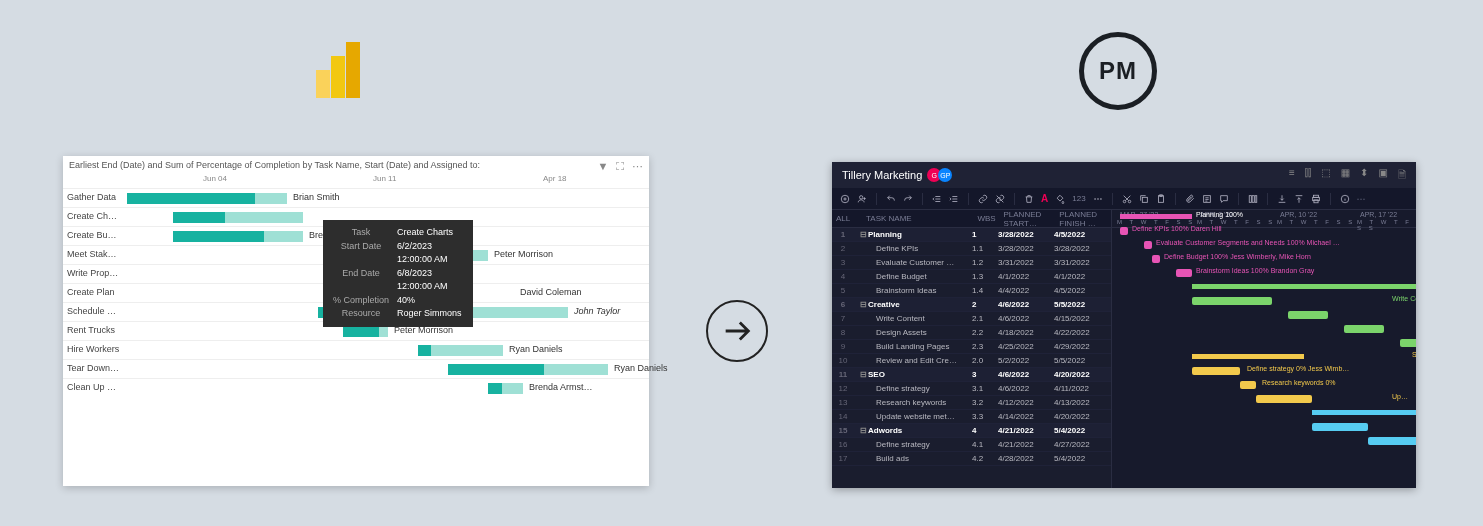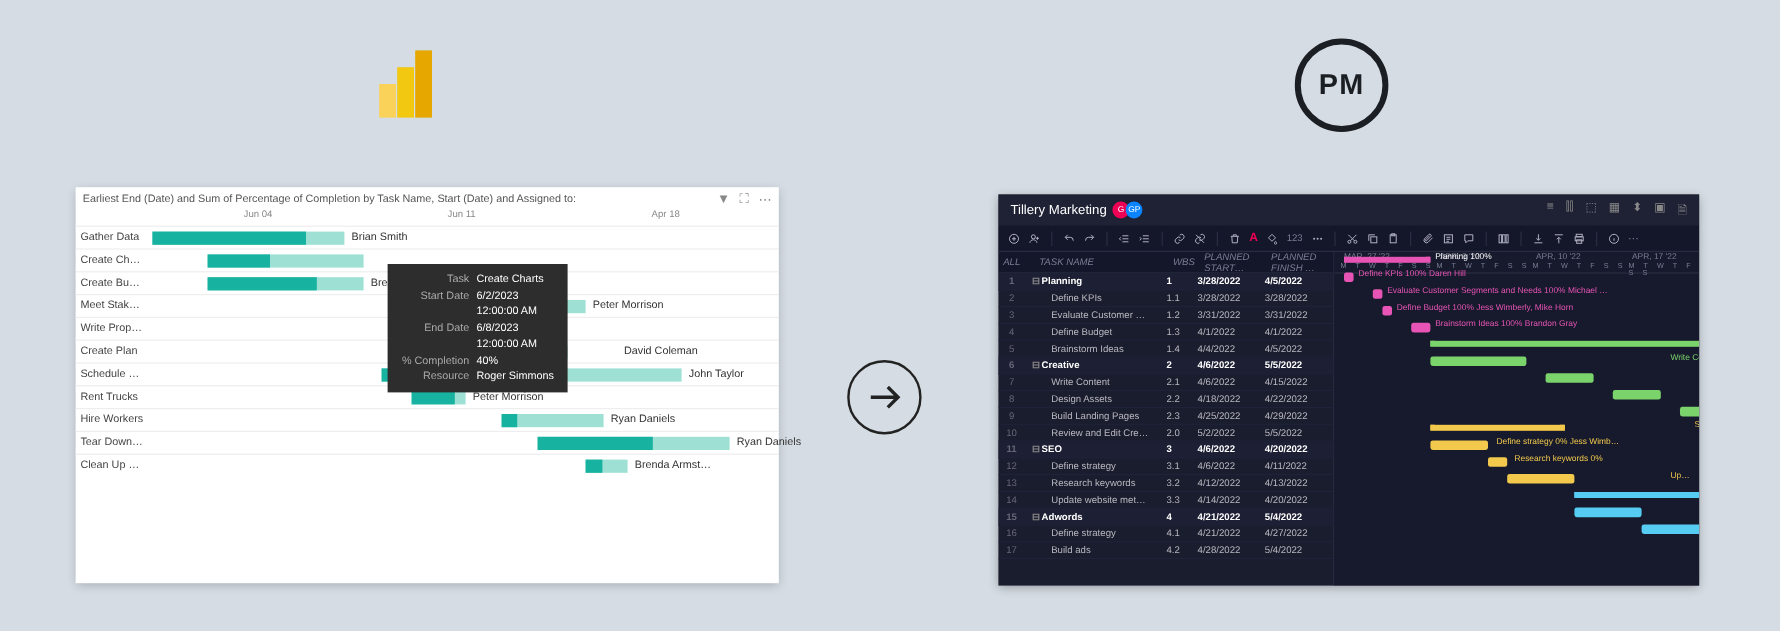--- a/index.html
+++ b/index.html
@@ -70,21 +70,21 @@
   .tooltip {
     position:absolute;
     left: 260px; top: 46px;
     width: 150px;
     background:#2d2d2d; color:#ddd;
     font-size:9px;
     padding:6px 8px;
     z-index:10;
   }
   .tooltip .tr { display:flex; justify-content:space-between; gap:6px; line-height:1.5; }
-  .tooltip .tr .k { color:#aaa; text-align:right; flex:0 0 60px; }
+  .tooltip .tr .k { color:#aaa; text-align:center; flex:0 0 60px; }
   .tooltip .tr .v { color:#fff; flex:1; }
 
   
   .right-panel {
     position:absolute;
     left: 832px; top: 162px;
     width: 584px; height: 326px;
     background:#1a1d2e;
     color:#b8b8c0;
     font-size:9px;
@@ -115,21 +115,21 @@
     color:#7a7d95;
     border-bottom:1px solid #2a2d42;
   }
   .rp-tools .sep { width:1px; height:12px; background:#2a2d42; margin:0 2px; }
   .rp-tools span { font-size:9px; cursor:pointer; display:flex; align-items:center; }
   .rp-tools svg{ width:10px; height:10px; fill:#b0b0c0; }
 
   .rp-body { display:flex; height:calc(100% - 48px); }
   .rp-table { width:280px; flex:0 0 280px; border-right:1px solid #2a2d42; }
   .rp-th { display:flex; height:18px; align-items:center; background:#14172a; font-size:8px; color:#7a7d95; border-bottom:1px solid #2a2d42; }
-  .rp-th div { padding:0 4px;font-style:italic; }
+  .rp-th div { padding:0 4px; }
   .rp-c-num { width:22px; text-align:center; }
   .rp-c-bar { width:6px; }
   .rp-c-task { width:112px; overflow:hidden; white-space:nowrap; text-overflow:ellipsis; }
   .rp-c-wbs { width:26px; }
   .rp-c-date { width:56px; }
 
   .rp-tr { display:flex; height:14px; align-items:center; font-size:8px; border-bottom:1px solid #1f2238; }
   .rp-tr.group { font-weight:700; color:#fff; background:#1d2034; }
   .rp-tr .rp-c-num { color:#667; }
   .rp-tr .cbar { width:3px; height:100%; }
@@ -221,21 +221,21 @@
       <div class="lp-row">
         <div class="lab">Create Plan</div>
         <div class="bar-outer" style="left: 280px; width: 130px;"></div>
         <div class="bar-inner" style="left: 280px; width: 26px;"></div>
         <div class="name" style="left: 416px; margin-left: 41px;">David Coleman</div>
       </div>
       <div class="lp-row">
         <div class="lab">Schedule …</div>
         <div class="bar-outer" style="left: 255px; width: 250px;"></div>
         <div class="bar-inner" style="left: 255px; width: 75px;"></div>
-        <div class="name" style="left: 511px;">John Taylor</div>
+        <div class="name" style="left: 511px; font-style: italic;">John Taylor</div>
       </div>
       <div class="lp-row">
         <div class="lab">Rent Trucks</div>
         <div class="bar-outer" style="left: 280px; width: 45px;"></div>
         <div class="bar-inner" style="left: 280px; width: 36px;"></div>
         <div class="name" style="left: 331px;">Peter Morrison</div>
       </div>
       <div class="lp-row">
         <div class="lab">Hire Workers</div>
         <div class="bar-outer" style="left: 355px; width: 85px;"></div>

